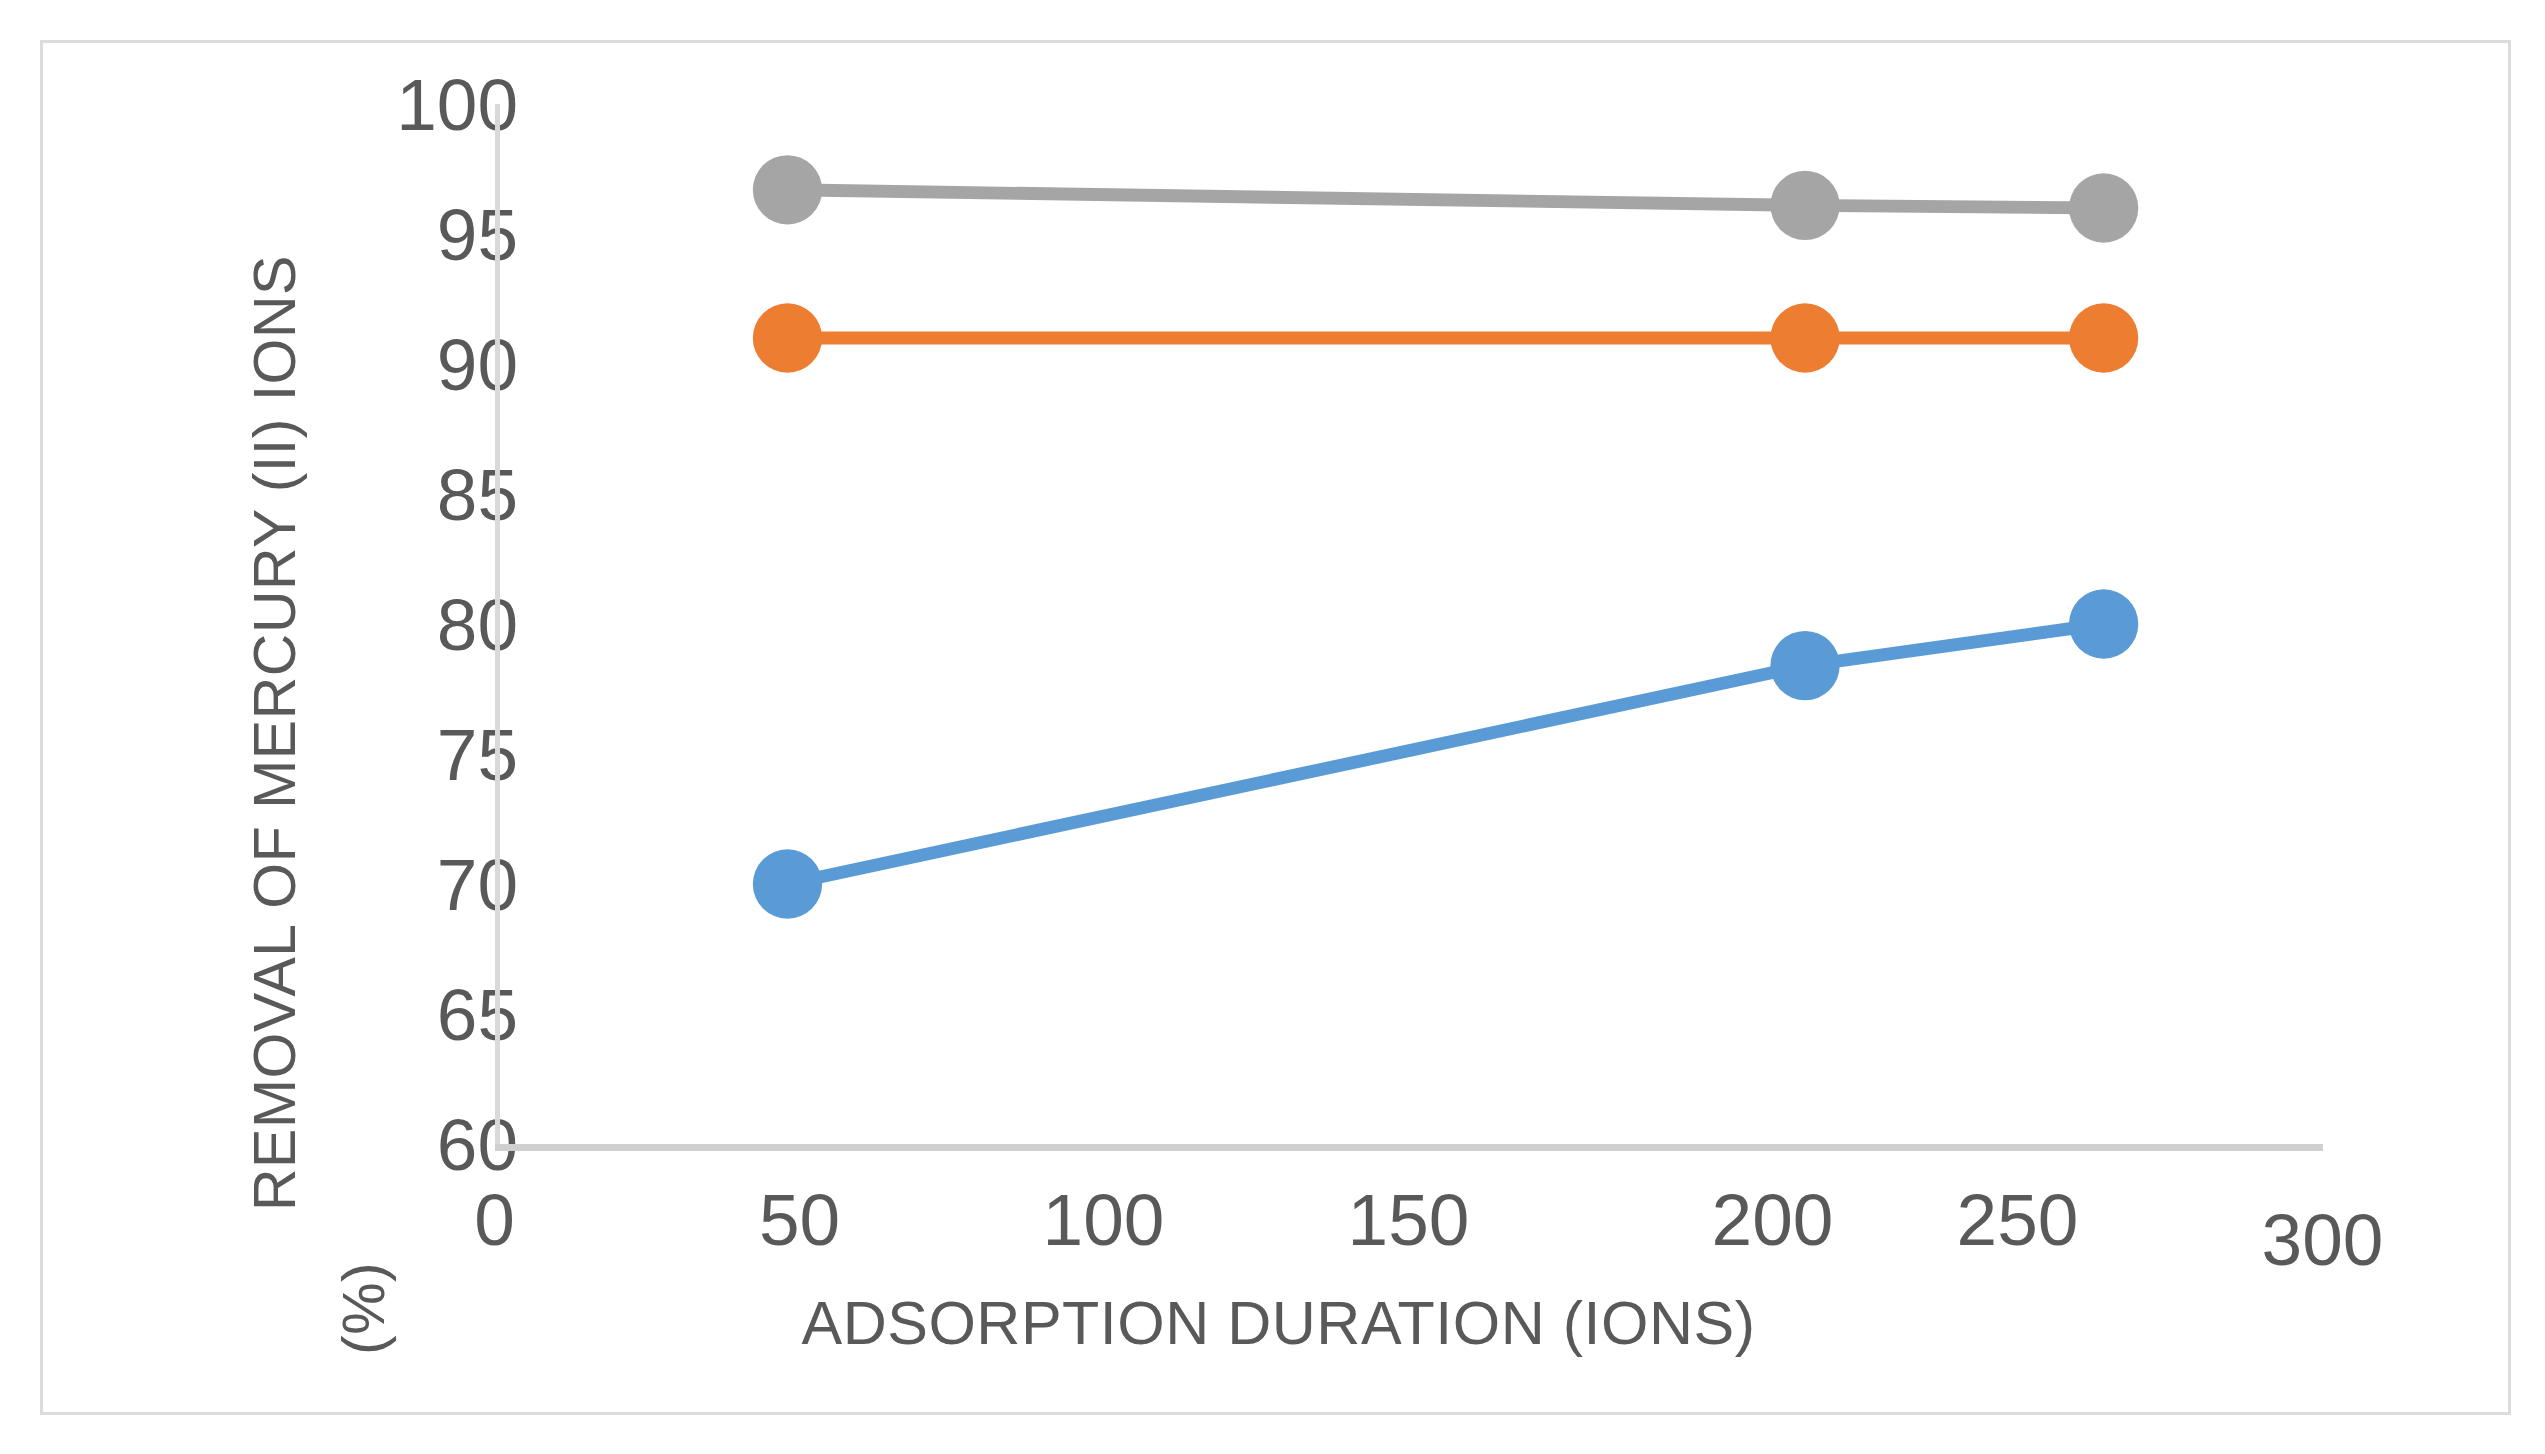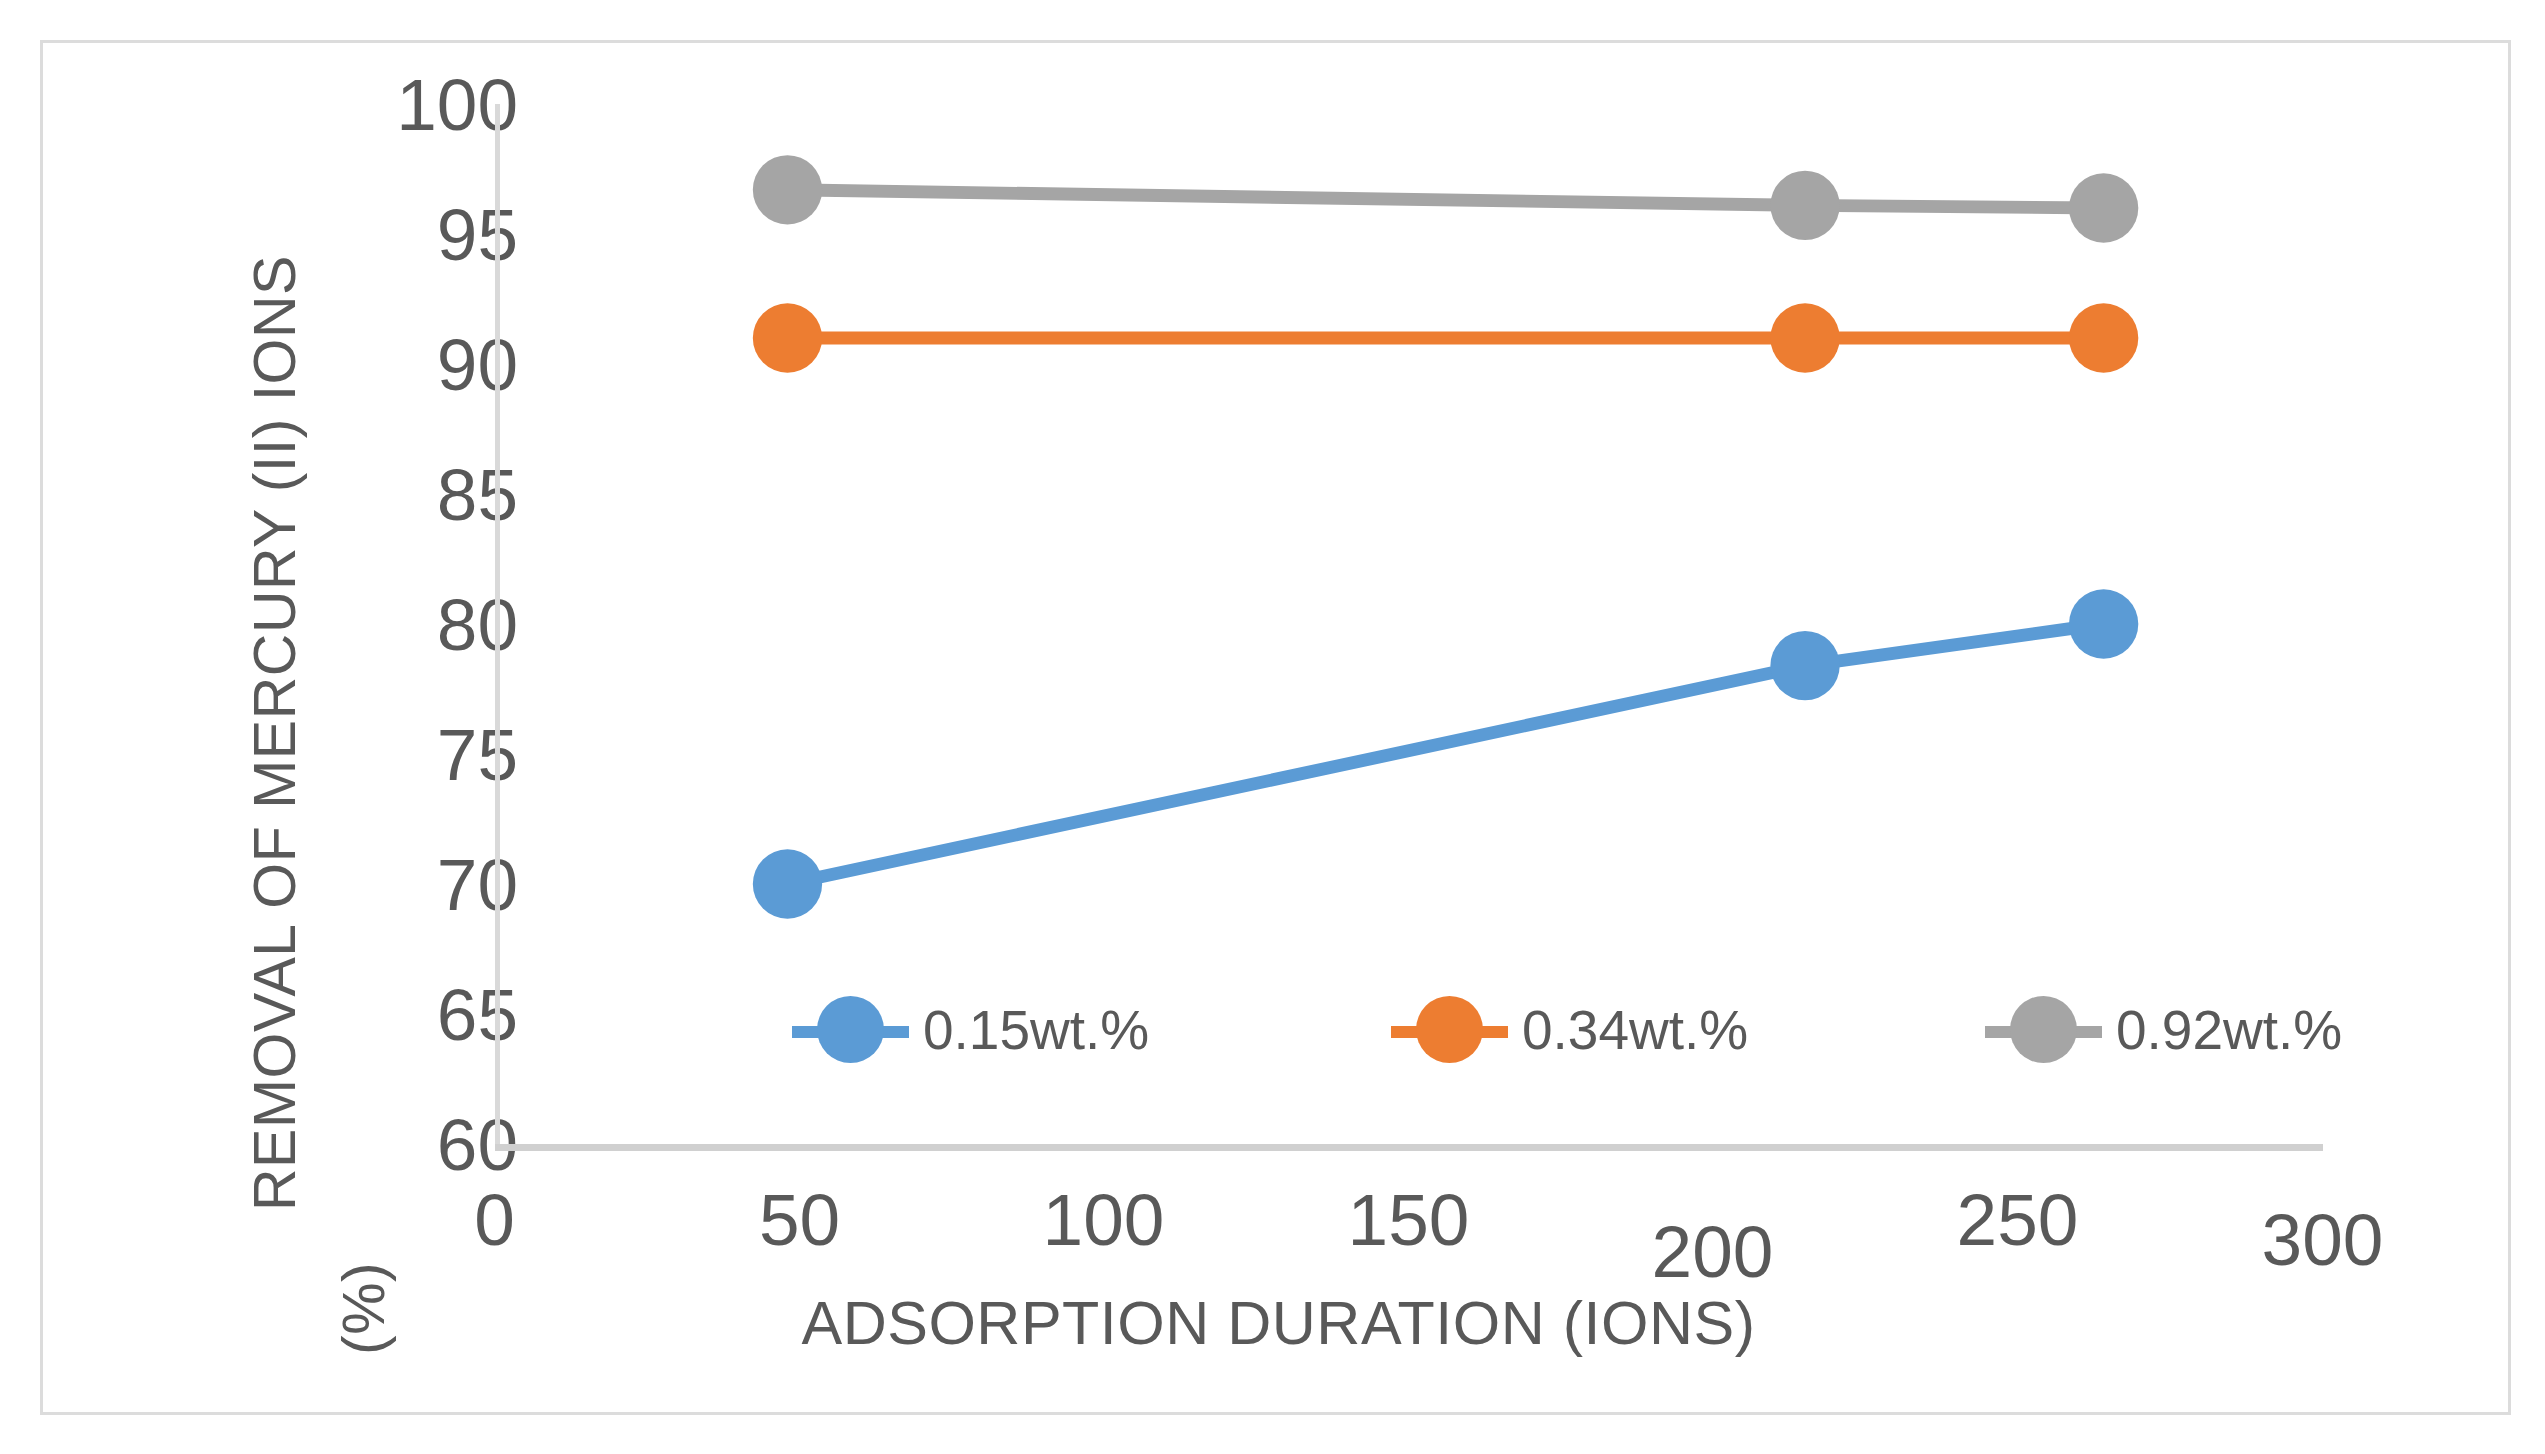--- a/index.html
+++ b/index.html
@@ -213,51 +213,28 @@
         <polyline points="295.36,236.25 1322.9666666666667,236.25 1624.48,236.25" fill="none" stroke="#ED7D31" stroke-width="13" stroke-linecap="round" stroke-linejoin="round"></polyline>
         <circle cx="295.36" cy="236.25" r="35" fill="#ED7D31"></circle>
         <circle cx="1322.9666666666667" cy="236.25" r="35" fill="#ED7D31"></circle>
         <circle cx="1624.48" cy="236.25" r="35" fill="#ED7D31"></circle>
         <polyline points="295.36,86.62499999999989 1322.9666666666667,102.37500000000011 1624.48,105" fill="none" stroke="#A5A5A5" stroke-width="13" stroke-linecap="round" stroke-linejoin="round"></polyline>
         <circle cx="295.36" cy="86.62499999999989" r="35" fill="#A5A5A5"></circle>
         <circle cx="1322.9666666666667" cy="102.37500000000011" r="35" fill="#A5A5A5"></circle>
         <circle cx="1624.48" cy="105" r="35" fill="#A5A5A5"></circle>
       </svg>
 
-    <div id="legend">
-        <div class="legend-entry">
-          <span class="legend-swatch">
-            <span class="bar" style="background: rgb(91, 155, 213);"></span>
-            <span class="dot" style="background: rgb(91, 155, 213);"></span>
-          </span>
-          <span class="legend-label">0.15wt.%</span>
-        </div>
-        <div class="legend-entry">
-          <span class="legend-swatch">
-            <span class="bar" style="background: rgb(237, 125, 49);"></span>
-            <span class="dot" style="background: rgb(237, 125, 49);"></span>
-          </span>
-          <span class="legend-label">0.34wt.%</span>
-        </div>
-        <div class="legend-entry">
-          <span class="legend-swatch">
-            <span class="bar" style="background: rgb(165, 165, 165);"></span>
-            <span class="dot" style="background: rgb(165, 165, 165);"></span>
-          </span>
-          <span class="legend-label">0.92wt.%</span>
-        </div>
-      </div>
   </div>
 
   <div id="x-ticks">
       <div class="x-tick" style="left: 0px;">0</div>
       <div class="x-tick" style="left: 305px;">50</div>
       <div class="x-tick" style="left: 609px;">100</div>
       <div class="x-tick" style="left: 914px;">150</div>
-      <div class="x-tick" style="left: 1218px; margin-top: 32px;">200</div>
+      <div class="x-tick" style="left: 1278px;">200</div>
       <div class="x-tick" style="left: 1523px;">250</div>
       <div class="x-tick" style="left: 1828px; margin-top: 20px;">300</div>
     </div>
 
   <div id="x-axis-title">ADSORPTION DURATION (IONS)</div>
 
 </div>
 
 
 </body></html>

